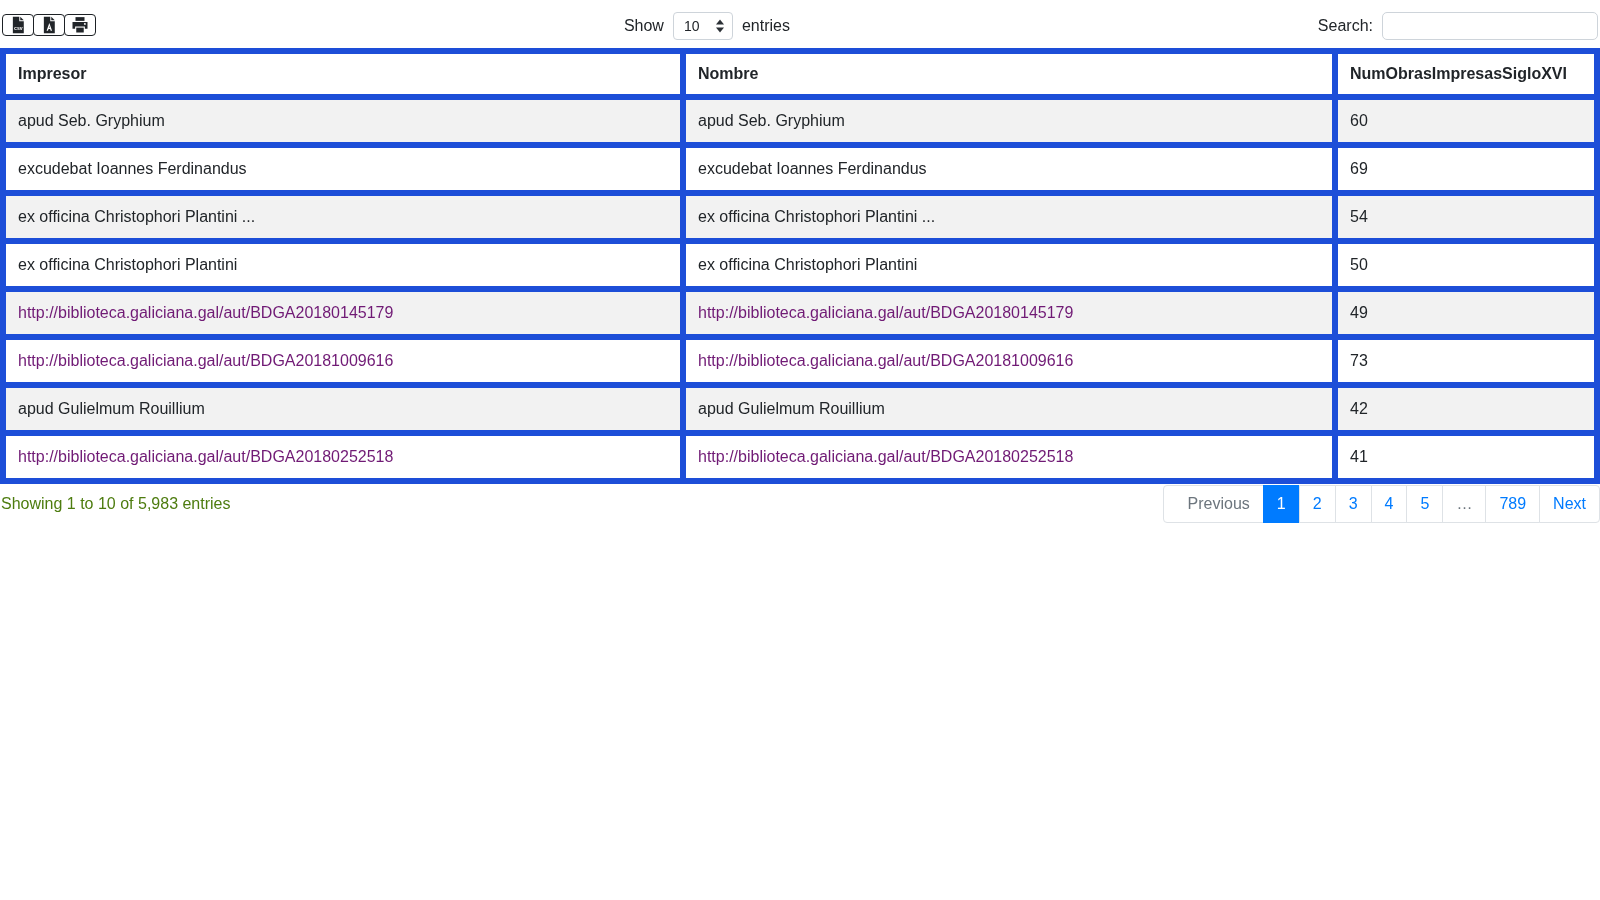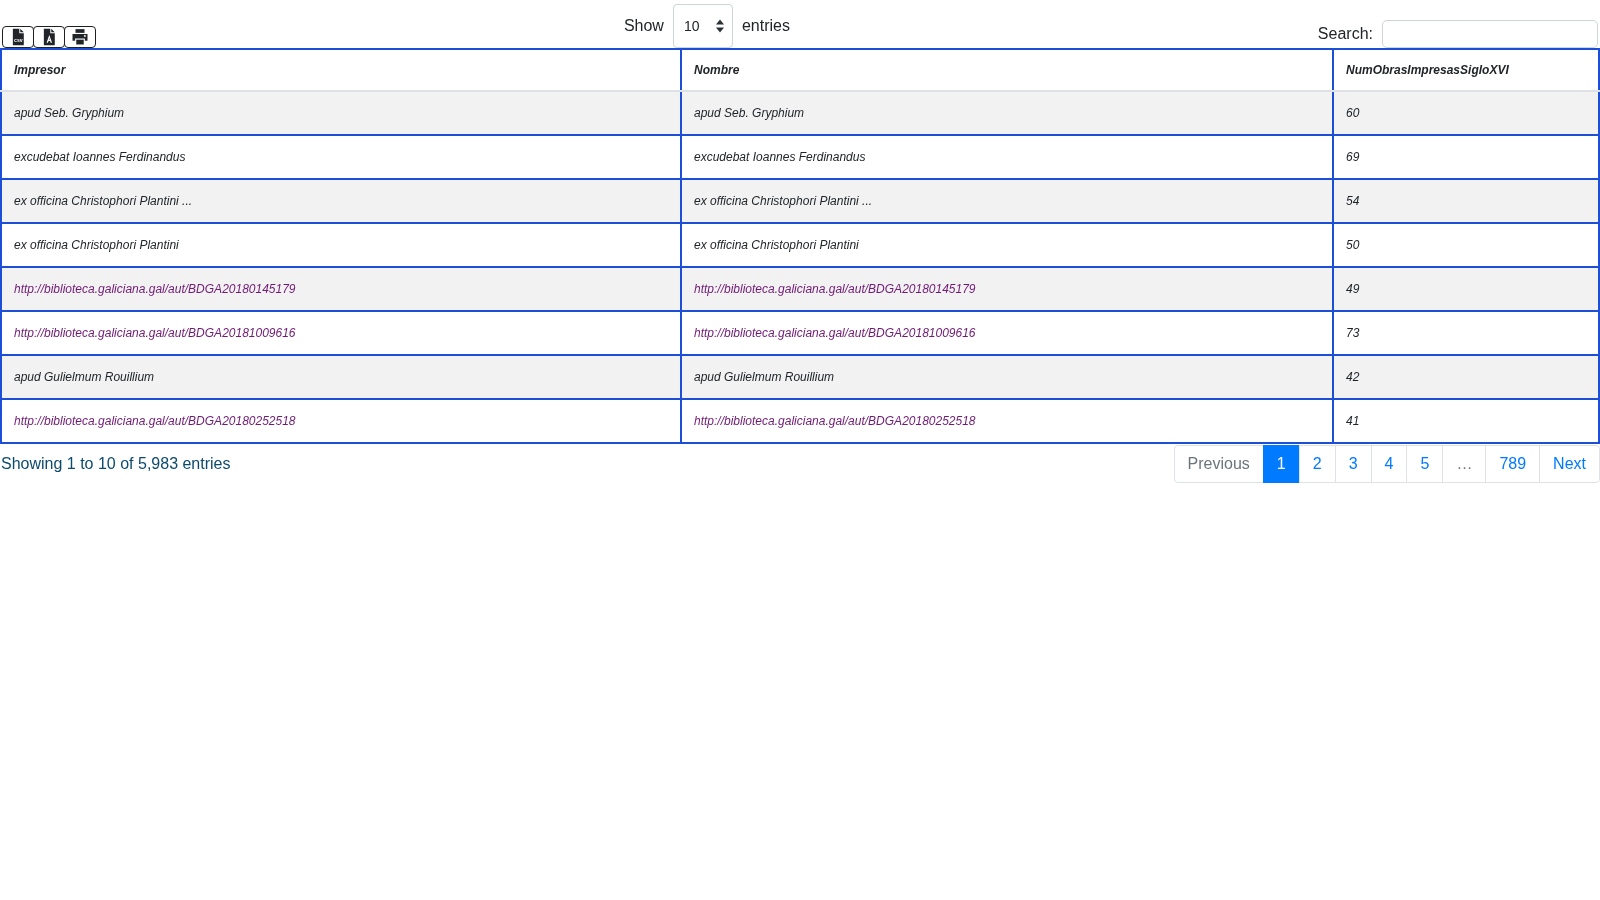--- a/index.html
+++ b/index.html
@@ -9,21 +9,21 @@
     background: #fff;
     color: #212529;
     font-family: "Liberation Sans", sans-serif;
     font-size: 16px;
   }
 
   
   .topbar {
     height: 48px;
     display: flex;
-    align-items: flex-end;
+    align-items: center;
     padding: 2px 2px 0 2px;
     gap: 16px;
   }
   .btn-group { display: inline-flex; }
   .dt-button {
     width: 32px; height: 22px;
     background: #fff;
     border: 1px solid #1d2125;
     border-radius: 4px;
     display: flex; align-items: center; justify-content: center;
@@ -33,21 +33,21 @@
   .dt-button svg { display: block; }
 
   .length-wrap {
     flex: 1;
     display: flex; justify-content: center; align-items: center;
     gap: 9px;
     padding-top: 1px;
   }
   .select-holder { position: relative; display: inline-block; }
   .length-select {
-    width: 60px; height: 44px;
+    width: 60px; height: 28px;
     border: 1px solid #ced4da;
     border-radius: 4px;
     background: #fff;
     font-family: "Liberation Sans", sans-serif;
     font-size: 14px; color: #212529;
     padding: 0 20px 0 10px;
     -webkit-appearance: none; appearance: none;
   }
   .caret {
     position: absolute; right: 9px; top: 50%;
@@ -78,59 +78,58 @@
     font-size: 14px; color: #212529;
   }
 
   
   table.data-table {
     width: 100%;
     border-collapse: collapse;
     table-layout: fixed;
   }
   .data-table th, .data-table td {
-    border: 2px solid #1d4ed8;
+    border: 6px solid #1d4ed8;
     padding: 12px;
     text-align: left;
-    font-size: 12px;
+    font-size: 16px;
     line-height: 18px;
     overflow: hidden;
     white-space: nowrap;
-    font-style: italic;
   }
   .data-table th {
     font-weight: bold;
     padding: 11px 12px;
     border-bottom: 2px solid #dee2e6;
     background: #fff;
     cursor: pointer;
   }
   .data-table tbody tr:nth-child(odd) { background: #f2f2f2; }
   .data-table tbody tr:nth-child(even) { background: #fff; }
   a.cell-link { color: #701a75; text-decoration: none; }
 
   
   .table-footer {
     display: flex;
     justify-content: space-between;
     align-items: center;
     margin-top: 1px;
   }
-  .info-text { color: #0c4a6e; padding-left: 1px; }
+  .info-text { color: #4d7c0f; padding-left: 1px; }
 
   ul.pagination {
     display: flex; list-style: none;
     margin: 0; padding: 0;
   }
   .page-item {
     background: #fff;
     border: 1px solid #dee2e6;
   }
   .page-item + .page-item { margin-left: -1px; }
-  .page-item:first-child { border-radius: 4px 0 0 4px; }
+  .page-item:first-child { border-radius: 4px 0 0 4px; padding-left: 11px; }
   .page-item:last-child { border-radius: 0 4px 4px 0; }
   .page-link {
     display: block;
     padding: 9px 13px;
     font-size: 16px; line-height: 18px;
     color: #007bff;
     text-decoration: none;
     cursor: pointer;
   }
   .page-item.disabled .page-link { color: #6c757d; cursor: default; }

